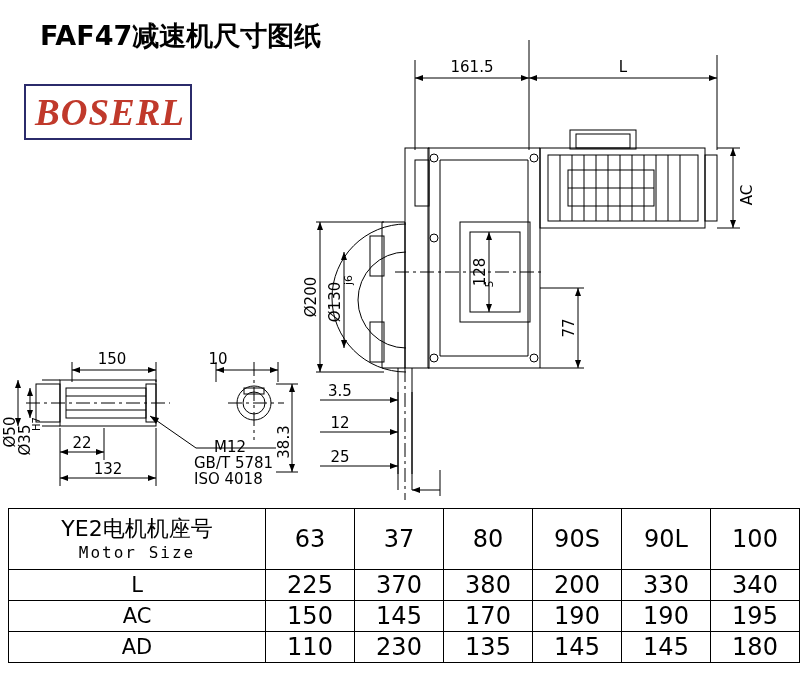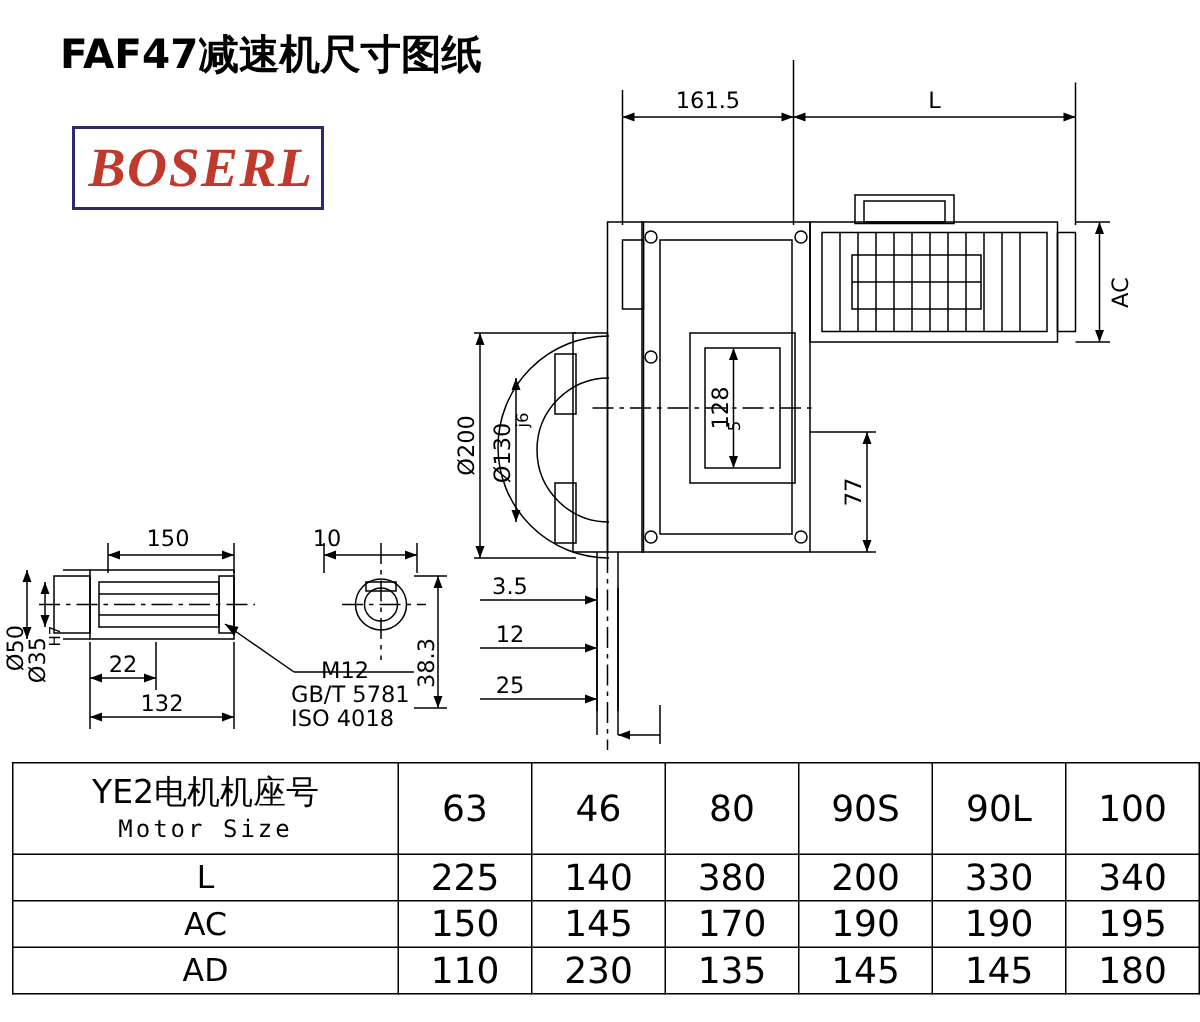--- a/index.html
+++ b/index.html
@@ -104,21 +104,21 @@
     width: 88px;
   }
 </style>
 </head>
 <body>
 
 <div id="page">
 
   <div class="title">FAF47减速机尺寸图纸</div>
 
-  <div class="logo-box" style="border-color: rgb(43, 43, 107); margin-left: 24px;">
+  <div class="logo-box" style="border-color: rgb(43, 43, 107);">
     <div class="logo-text" style="color: rgb(192, 57, 43);">BOSERL</div>
   </div>
 
   <svg id="drawing" width="800" height="510" viewBox="0 0 800 510">
     <g fill="none" stroke="#000" stroke-width="1" stroke-linecap="butt">
 
       <line x1="415" y1="60" x2="415" y2="150"></line>
       <line x1="529" y1="40" x2="529" y2="150"></line>
       <line x1="717" y1="55" x2="717" y2="150"></line>
 
@@ -313,30 +313,30 @@
   </svg>
 
   <table class="spec-table">
     <tbody>
       <tr class="header-row">
         <td class="head-cell">
           <div class="cn">YE2电机机座号</div>
           <div class="en">Motor Size</div>
         </td>
         <td class="val">63</td>
-        <td class="val">46</td>
+        <td class="val">37</td>
         <td class="val">80</td>
         <td class="val">90S</td>
         <td class="val">90L</td>
         <td class="val">100</td>
       </tr>
       <tr>
         <td class="label-cell">L</td>
         <td class="val">225</td>
-        <td class="val">140</td>
+        <td class="val">370</td>
         <td class="val">380</td>
         <td class="val">200</td>
         <td class="val">330</td>
         <td class="val">340</td>
       </tr>
       <tr>
         <td class="label-cell">AC</td>
         <td class="val">150</td>
         <td class="val">145</td>
         <td class="val">170</td>

